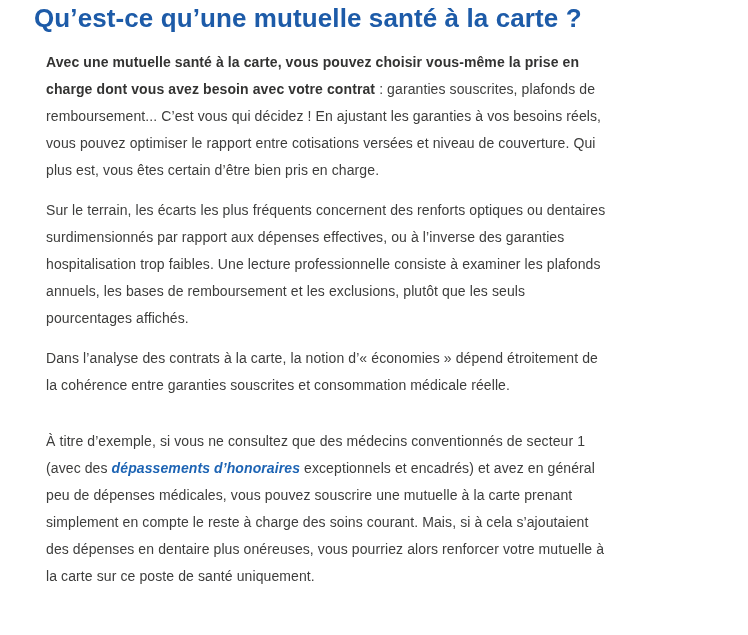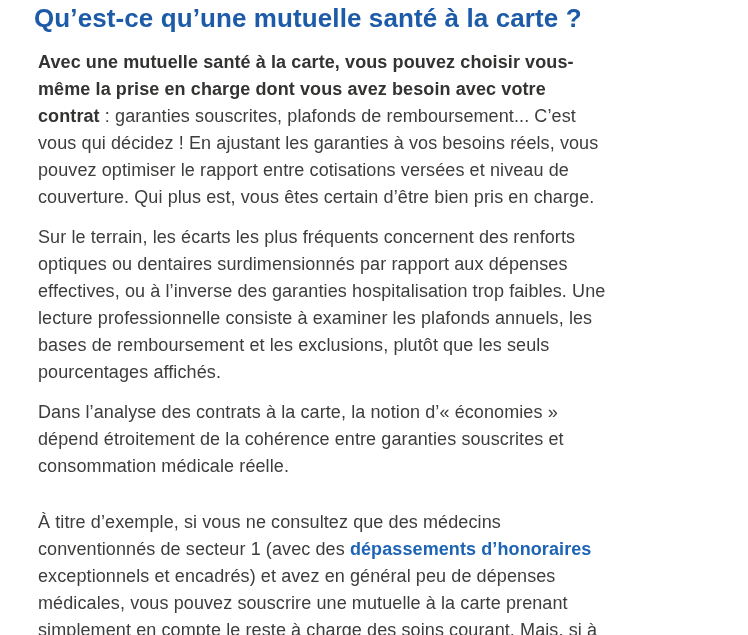--- a/index.html
+++ b/index.html
@@ -20,38 +20,39 @@
   }
   .page-title {
     font-size: 26px;
     line-height: 32px;
     font-weight: 700;
     color: #1d5ba8;
     margin: 0 0 15px 0;
     letter-spacing: 0.1px;
   }
   .article p {
-    font-size: 18px;
+    font-size: 14px;
     line-height: 27px;
     color: #3d3d3c;
-    margin: 0 0 13px 4px;
+    margin: 0 0 13px 12px;
     letter-spacing: 0.1px;
   }
   .bold-lead {
     font-weight: 700;
     color: #333332;
   }
   .spaced-top {
     margin-top: 29px !important;
   }
   .inline-link {
     color: #1d64b4;
     font-weight: 700;
     text-decoration: none;
     cursor: pointer;
+    font-style: italic;
   }
 </style>
 </head>
 <body>
 
 <article class="article">
 
   <h1 class="page-title">Qu’est-ce qu’une mutuelle santé à la carte&nbsp;?</h1>
 
   <p>

